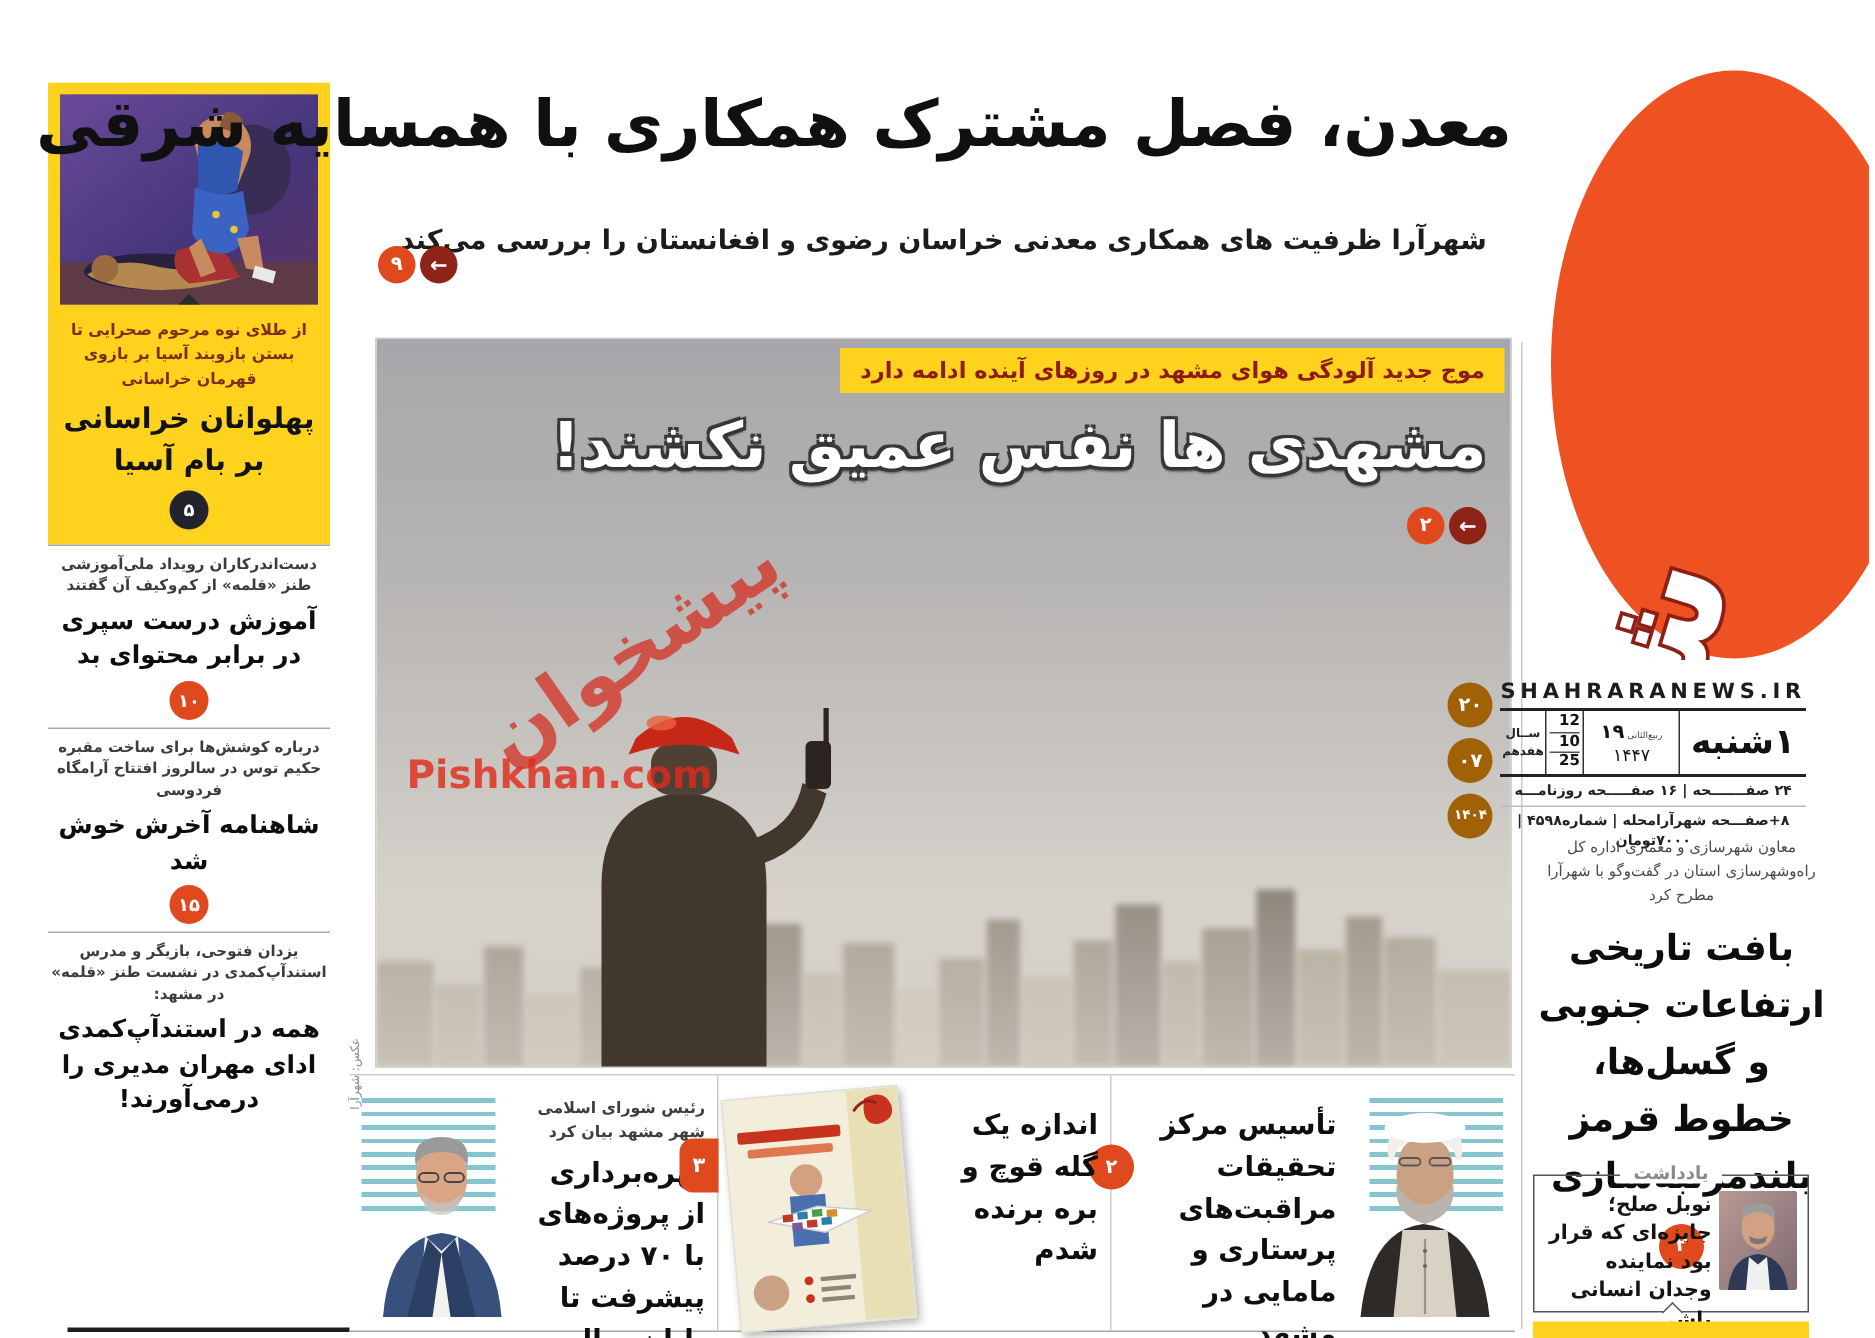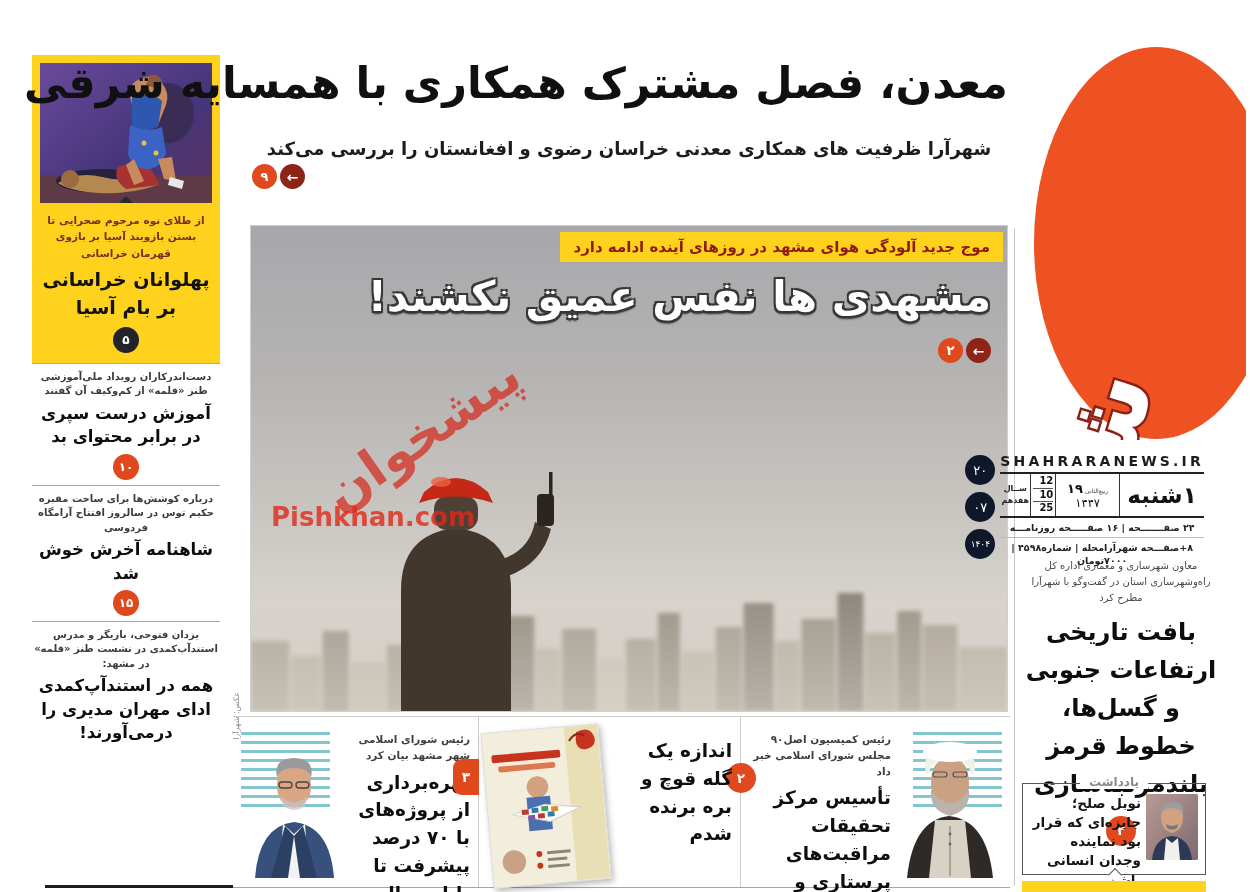--- a/index.html
+++ b/index.html
@@ -42,21 +42,21 @@
   .sb-kicker{font-size:10px;font-weight:bold;color:#3c3c3c;line-height:1.45}
   .sb-head{font-size:16.5px;font-weight:bold;color:#0d0d0d;line-height:1.42;margin-top:3px}
   .sb-sub{font-size:10.5px;font-weight:bold;color:#2a2a2a;line-height:1.5;margin-top:3px}
   .sb-kicker:empty,.sb-sub:empty{display:none}
   .sb-bottom{left:45px;top:885px;width:188px;height:3px;background:#1d1d1d}
 
   
   .centercol{left:250px;top:58px;width:758px}
   .main-title{font-size:43px;font-weight:bold;text-align:center;white-space:nowrap;
     color:#101010;letter-spacing:-1px}
-  .main-sub{font-size:18px;font-weight:bold;text-align:center;color:#1c1c1c;margin-top:30px}
+  .main-sub{font-size:18px;font-weight:bold;text-align:center;color:#1c1c1c;margin-top:42px}
   .toprefs{left:252px;top:164px}
 
   
   .photo{left:250px;top:225px;width:758px;height:487px;border:1px solid #cfcfcf;
     background:linear-gradient(180deg,#a7a7ab 0%,#b5b3b2 30%,#c6c3bf 55%,#d7d3cc 78%,#cdc9c2 100%);
     overflow:hidden}
   .tag{position:absolute;top:6px;right:4px;background:var(--yellow);color:var(--tag-text);
     font-size:15px;font-weight:bold;padding:6px 13px}
   .photo-head{position:absolute;top:46px;right:16px;font-size:42px;font-weight:bold;color:#fff;
     text-shadow:0 0 3px #2e2e2e,2px 2px 0 #3a3a3a,-2px -2px 0 #3a3a3a,2px -2px 0 #3a3a3a,-2px 2px 0 #3a3a3a,0 3px 2px #333}
@@ -112,22 +112,22 @@
   .c-hijri .y{font-size:11.5px;font-weight:normal;letter-spacing:1px}
   .c-greg{width:25px;direction:ltr}
   .c-greg div{font-size:10px;font-weight:bold;line-height:1.25;border-bottom:1px solid #555;
     width:100%;text-align:right}
   .c-greg div:last-child{border-bottom:none}
   .c-year{width:30px;font-size:8px;font-weight:bold;color:#222;line-height:1.5}
   .db-info{font-size:9.5px;font-weight:bold;color:#222;text-align:center;
     padding:4px 0 3px;border-bottom:1px solid #bbb;line-height:1.3}
   .db-info.last{border-bottom:none}
   .db-circles{width:31px;display:flex;flex-direction:column;gap:7px;padding-top:2px}
-  .db-circles div{width:30px;height:30px;border-radius:50%;background:#0f172a;color:#fff;
-    font-weight:normal;display:flex;align-items:center;justify-content:center}
+  .db-circles div{width:30px;height:30px;border-radius:50%;background:#a16207;color:#fff;
+    font-weight:bold;display:flex;align-items:center;justify-content:center}
   .db-circles .d1{font-size:13px}.db-circles .d2{font-size:13px}.db-circles .d3{font-size:9px}
 
   .rstory{left:1022px;top:558px;width:198px;text-align:center}
   .r-kicker{font-size:10px;font-weight:normal;color:#4a4a4a;line-height:1.6}
   .r-head{font-size:24px;font-weight:bold;color:#0d0d0d;line-height:1.58;margin-top:8px}
   .rstory .badge{width:30px;height:30px;font-size:13px;margin-top:12px}
 
   .note{left:1022px;top:783px;width:184px;height:92px;border:1.5px solid #555;
     padding:10px 7px 4px;position:absolute}
   .note-label{position:absolute;top:-9px;left:50%;transform:translateX(-50%);
@@ -289,21 +289,20 @@
           <circle cx="53" cy="118" r="1.4" fill="#6b655c"></circle>
         <path d="M34 58 q0 -26 19 -26 q19 0 19 26 q0 20 -19 24 q-19 -4 -19 -24z" fill="#caa183"></path>
         <path d="M34 64 q19 26 38 0 q2 20 -19 26 q-21 -6 -19 -26z" fill="#b9b3ac"></path>
         <path d="M28 40 q0 -18 25 -18 q25 0 25 18 q0 8 -4 8 q-1 -14 -21 -14 q-20 0 -21 14 q-4 0 -4 -8z" fill="#f2f0ea"></path>
         <ellipse cx="53" cy="26" rx="27" ry="10" fill="#ffffff"></ellipse>
         <rect x="36" y="46" width="14" height="5" rx="2.5" fill="none" stroke="#555" stroke-width="1.2"></rect>
         <rect x="56" y="46" width="14" height="5" rx="2.5" fill="none" stroke="#555" stroke-width="1.2"></rect>
       </svg>
     </div>
     <div class="btext">
-      <div class="b-kicker">رئیس کمیسیون اصل۹۰ مجلس شورای اسلامی خبر داد</div>
       <div class="b-head">تأسیس مرکز تحقیقات مراقبت‌های پرستاری و مامایی در مشهد</div>
     </div>
   </div>
 
   <div class="bstory s2">
     <div class="btext">
       <div class="b-head">اندازه یک گله قوچ و بره برنده شدم</div>
 
     </div>
     <div class="mag">

